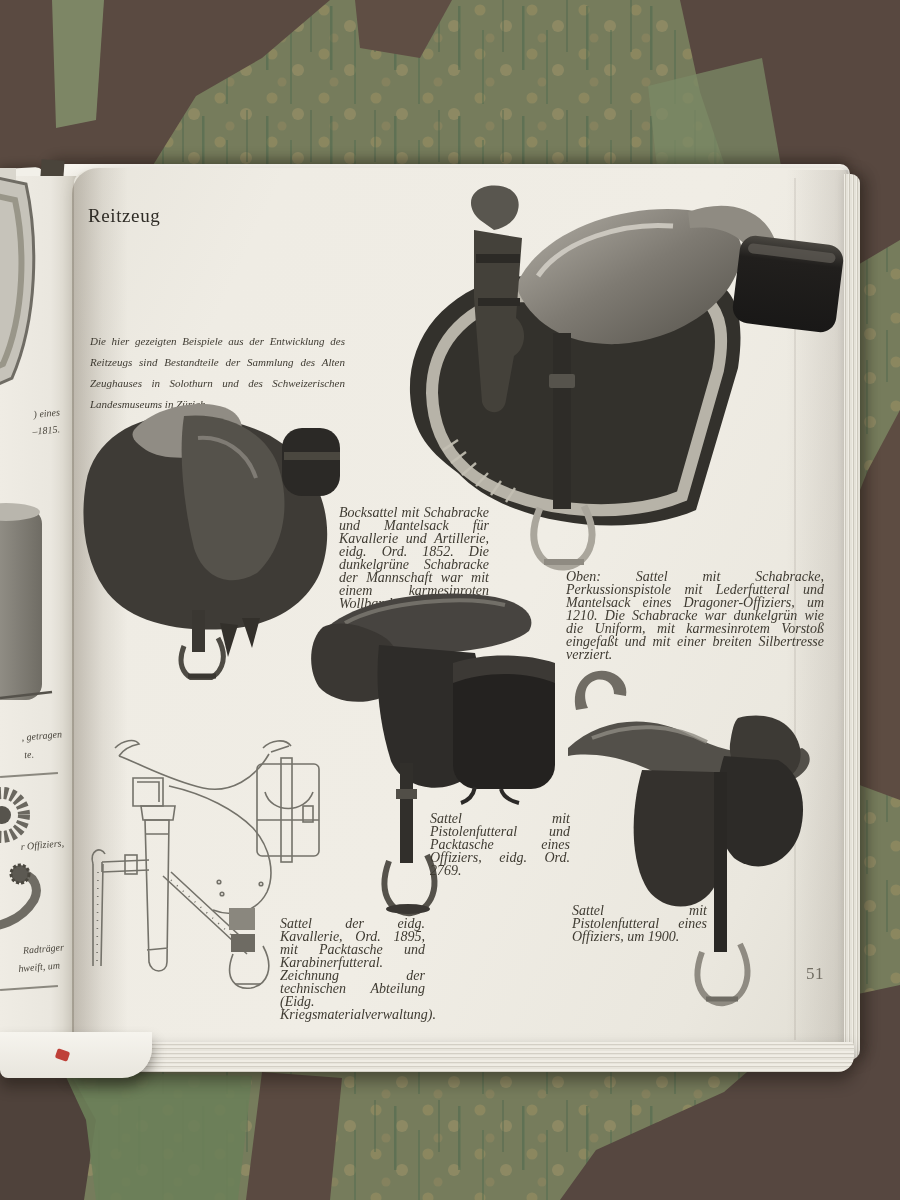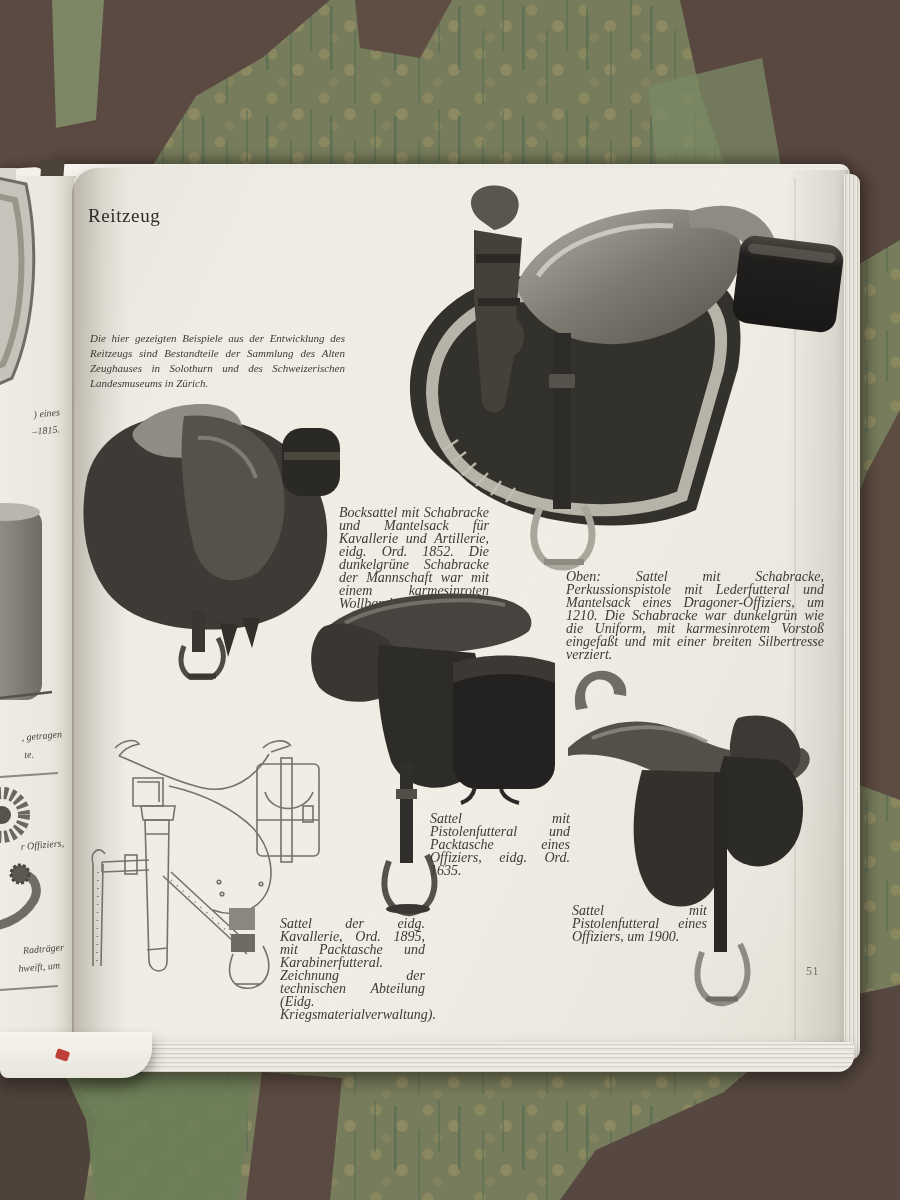--- a/index.html
+++ b/index.html
@@ -32,23 +32,23 @@
   .page-edge-bottom{left:70px;top:1042px;width:784px;height:30px;
     background:repeating-linear-gradient(to bottom,#f0ede5 0 2px,#d3cfc5 2px 3px,#e7e4db 3px 4.5px);
     border-radius:4px 4px 16px 12px;box-shadow:0 9px 16px rgba(20,15,10,.42);}
   .cover-corner{left:0;top:1032px;width:152px;height:46px;
     background:linear-gradient(#f6f4ee,#e8e5dd);border-radius:0 0 30px 8px;
     box-shadow:0 9px 14px rgba(20,15,10,.42);}
   .cover-red-mark{left:56px;top:1050px;width:13px;height:10px;background:#bf4038;
     border-radius:2px;transform:rotate(18deg);}
   
   .heading{font-size:19px;color:#2f2c26;letter-spacing:.6px;}
-  .intro{font-style:italic;font-size:11px;line-height:15px;color:#3e3a31;text-align:justify;}
+  .intro{font-style:italic;font-size:11px;line-height:21px;color:#3e3a31;text-align:justify;}
   .caption{font-style:italic;font-size:14px;line-height:13px;color:#3e3a31;text-align:justify;}
-  .pagenum{font-size:12px;color:#716d63;letter-spacing:.5px;}
+  .pagenum{font-size:17px;color:#716d63;letter-spacing:.5px;}
   .frag{font-style:italic;font-size:10px;line-height:12px;color:#4a463d;text-align:right;transform:rotate(-5deg);}
   .rule{height:1.5px;background:#8b887f;transform:rotate(-4deg);}
 </style>
 </head>
 <body>
 
 <div id="scene">
 
   <svg class="abs" style="left:0;top:0" width="900" height="1200" viewBox="0 0 900 1200">
     <defs>
@@ -198,21 +198,21 @@
     <rect x="148" y="76" width="102" height="130" rx="24" fill="#242220"></rect>
     <path d="M148,100 C180,88 220,88 250,100 L250,80 C220,70 178,70 148,80 Z" fill="#3c3935"></path>
     <path d="M170,204 C168,214 162,218 156,220" stroke="#2b2927" stroke-width="4" fill="none"></path>
     <path d="M196,206 C198,214 206,218 214,220" stroke="#2b2927" stroke-width="4" fill="none"></path>
     <rect x="95" y="180" width="13" height="100" fill="#312f2b"></rect>
     <rect x="91" y="206" width="21" height="10" fill="#514e47"></rect>
     <path d="M84,278 C70,316 92,332 106,330 C126,327 138,304 122,272" fill="none" stroke="#55524b" stroke-width="6"></path>
     <ellipse cx="103" cy="326" rx="22" ry="5" fill="#3a3733"></ellipse>
   </svg>
 
-  <div class="abs caption" style="left:430px;top:812px;width:140px">Sattel mit Pistolenfutteral und Packtasche eines Offiziers, eidg. Ord. 1635.</div>
+  <div class="abs caption" style="left:430px;top:812px;width:140px">Sattel mit Pistolenfutteral und Packtasche eines Offiziers, eidg. Ord. 2769.</div>
 
   <svg class="abs" style="left:562px;top:652px" width="275" height="355" viewBox="0 0 275 355">
     <path d="M14,58 C8,30 28,14 48,20 C60,24 66,34 64,44 L52,42 C52,32 44,26 34,28 C24,31 20,42 26,56 Z" fill="#706c64"></path>
     <path d="M6,96 C40,64 90,62 130,84 C165,102 205,108 240,96 C252,102 250,116 234,126 C190,146 130,140 92,120 C60,104 28,100 6,104 Z" fill="#53504a"></path>
     <path d="M30,86 C70,70 110,72 145,90" stroke="#8f8b82" stroke-width="4" fill="none" opacity=".8"></path>
     <path d="M80,118 C68,160 68,210 86,238 C104,262 140,260 154,232 C166,200 164,150 152,120 Z" fill="#34312d"></path>
     <path d="M176,66 C206,58 232,70 238,96 C242,118 226,132 202,130 C180,128 166,112 168,92 C170,78 172,70 176,66 Z" fill="#3d3a35"></path>
     <path d="M162,104 C150,140 152,186 172,206 C196,224 228,212 238,180 C246,150 238,120 216,108 Z" fill="#2d2b28"></path>
     <rect x="152" y="120" width="13" height="180" fill="#2a2825"></rect>
     <path d="M140,300 C126,338 148,353 162,351 C182,348 194,324 178,292" fill="none" stroke="#8f8b82" stroke-width="6"></path>

